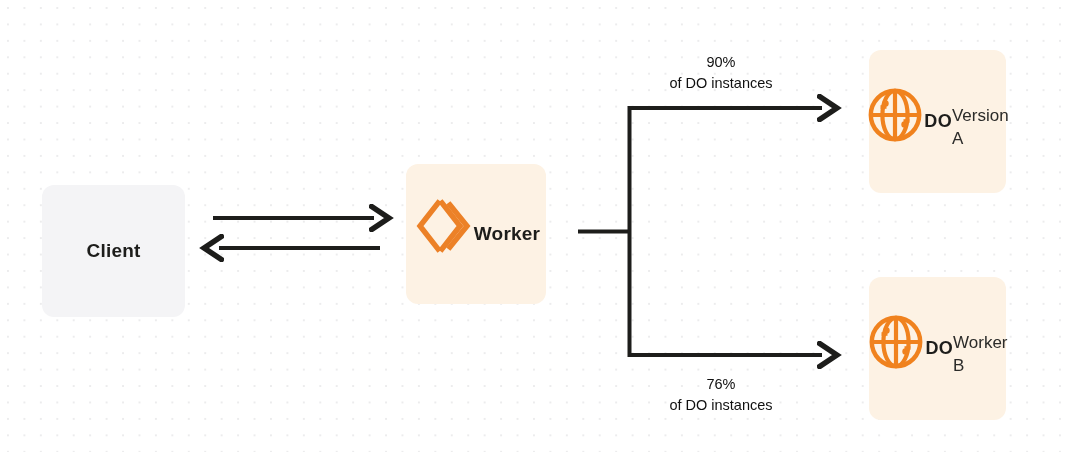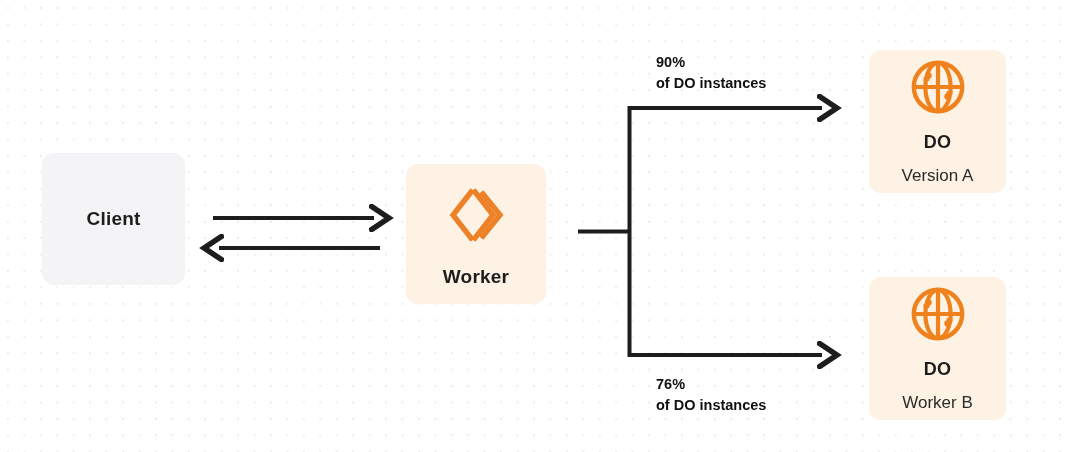--- a/index.html
+++ b/index.html
@@ -22,29 +22,29 @@
     background-image: radial-gradient(circle at 1px 1px, #ececed 1.15px, transparent 1.25px);
     background-size: 16.45px 16.45px;
     background-position: 7px 7px;
   }
 
   .node {
     position: absolute;
     box-sizing: border-box;
     border-radius: 12px;
     display: flex;
-    flex-direction: column;
+    flex-direction: row;
     align-items: center;
     justify-content: center;
   }
 
   
   #node-client {
     left: 42px;
-    top: 153px;
+    top: 185px;
     width: 143px;
     height: 132px;
     background-color: #f4f4f6;
     align-items: center;
   }
   #node-client .node-title {
     font-size: 19px;
     font-weight: bold;
     color: #1d1d1b;
     letter-spacing: 0.2px;
@@ -93,23 +93,23 @@
     font-size: 17px;
     font-weight: normal;
     color: #2b2b29;
     line-height: 1.3;
     margin-top: 12px;
   }
 
   
   .edge-label {
     position: absolute;
-    text-align: left;
+    text-align: center;
     font-size: 14.5px;
-    font-weight: bold;
+    font-weight: normal;
     color: #101010;
     line-height: 1.45;
     white-space: nowrap;
   }
   #label-top {
     left: 656px;
     top: 52px;
     width: 130px;
   }
   #label-bottom {

